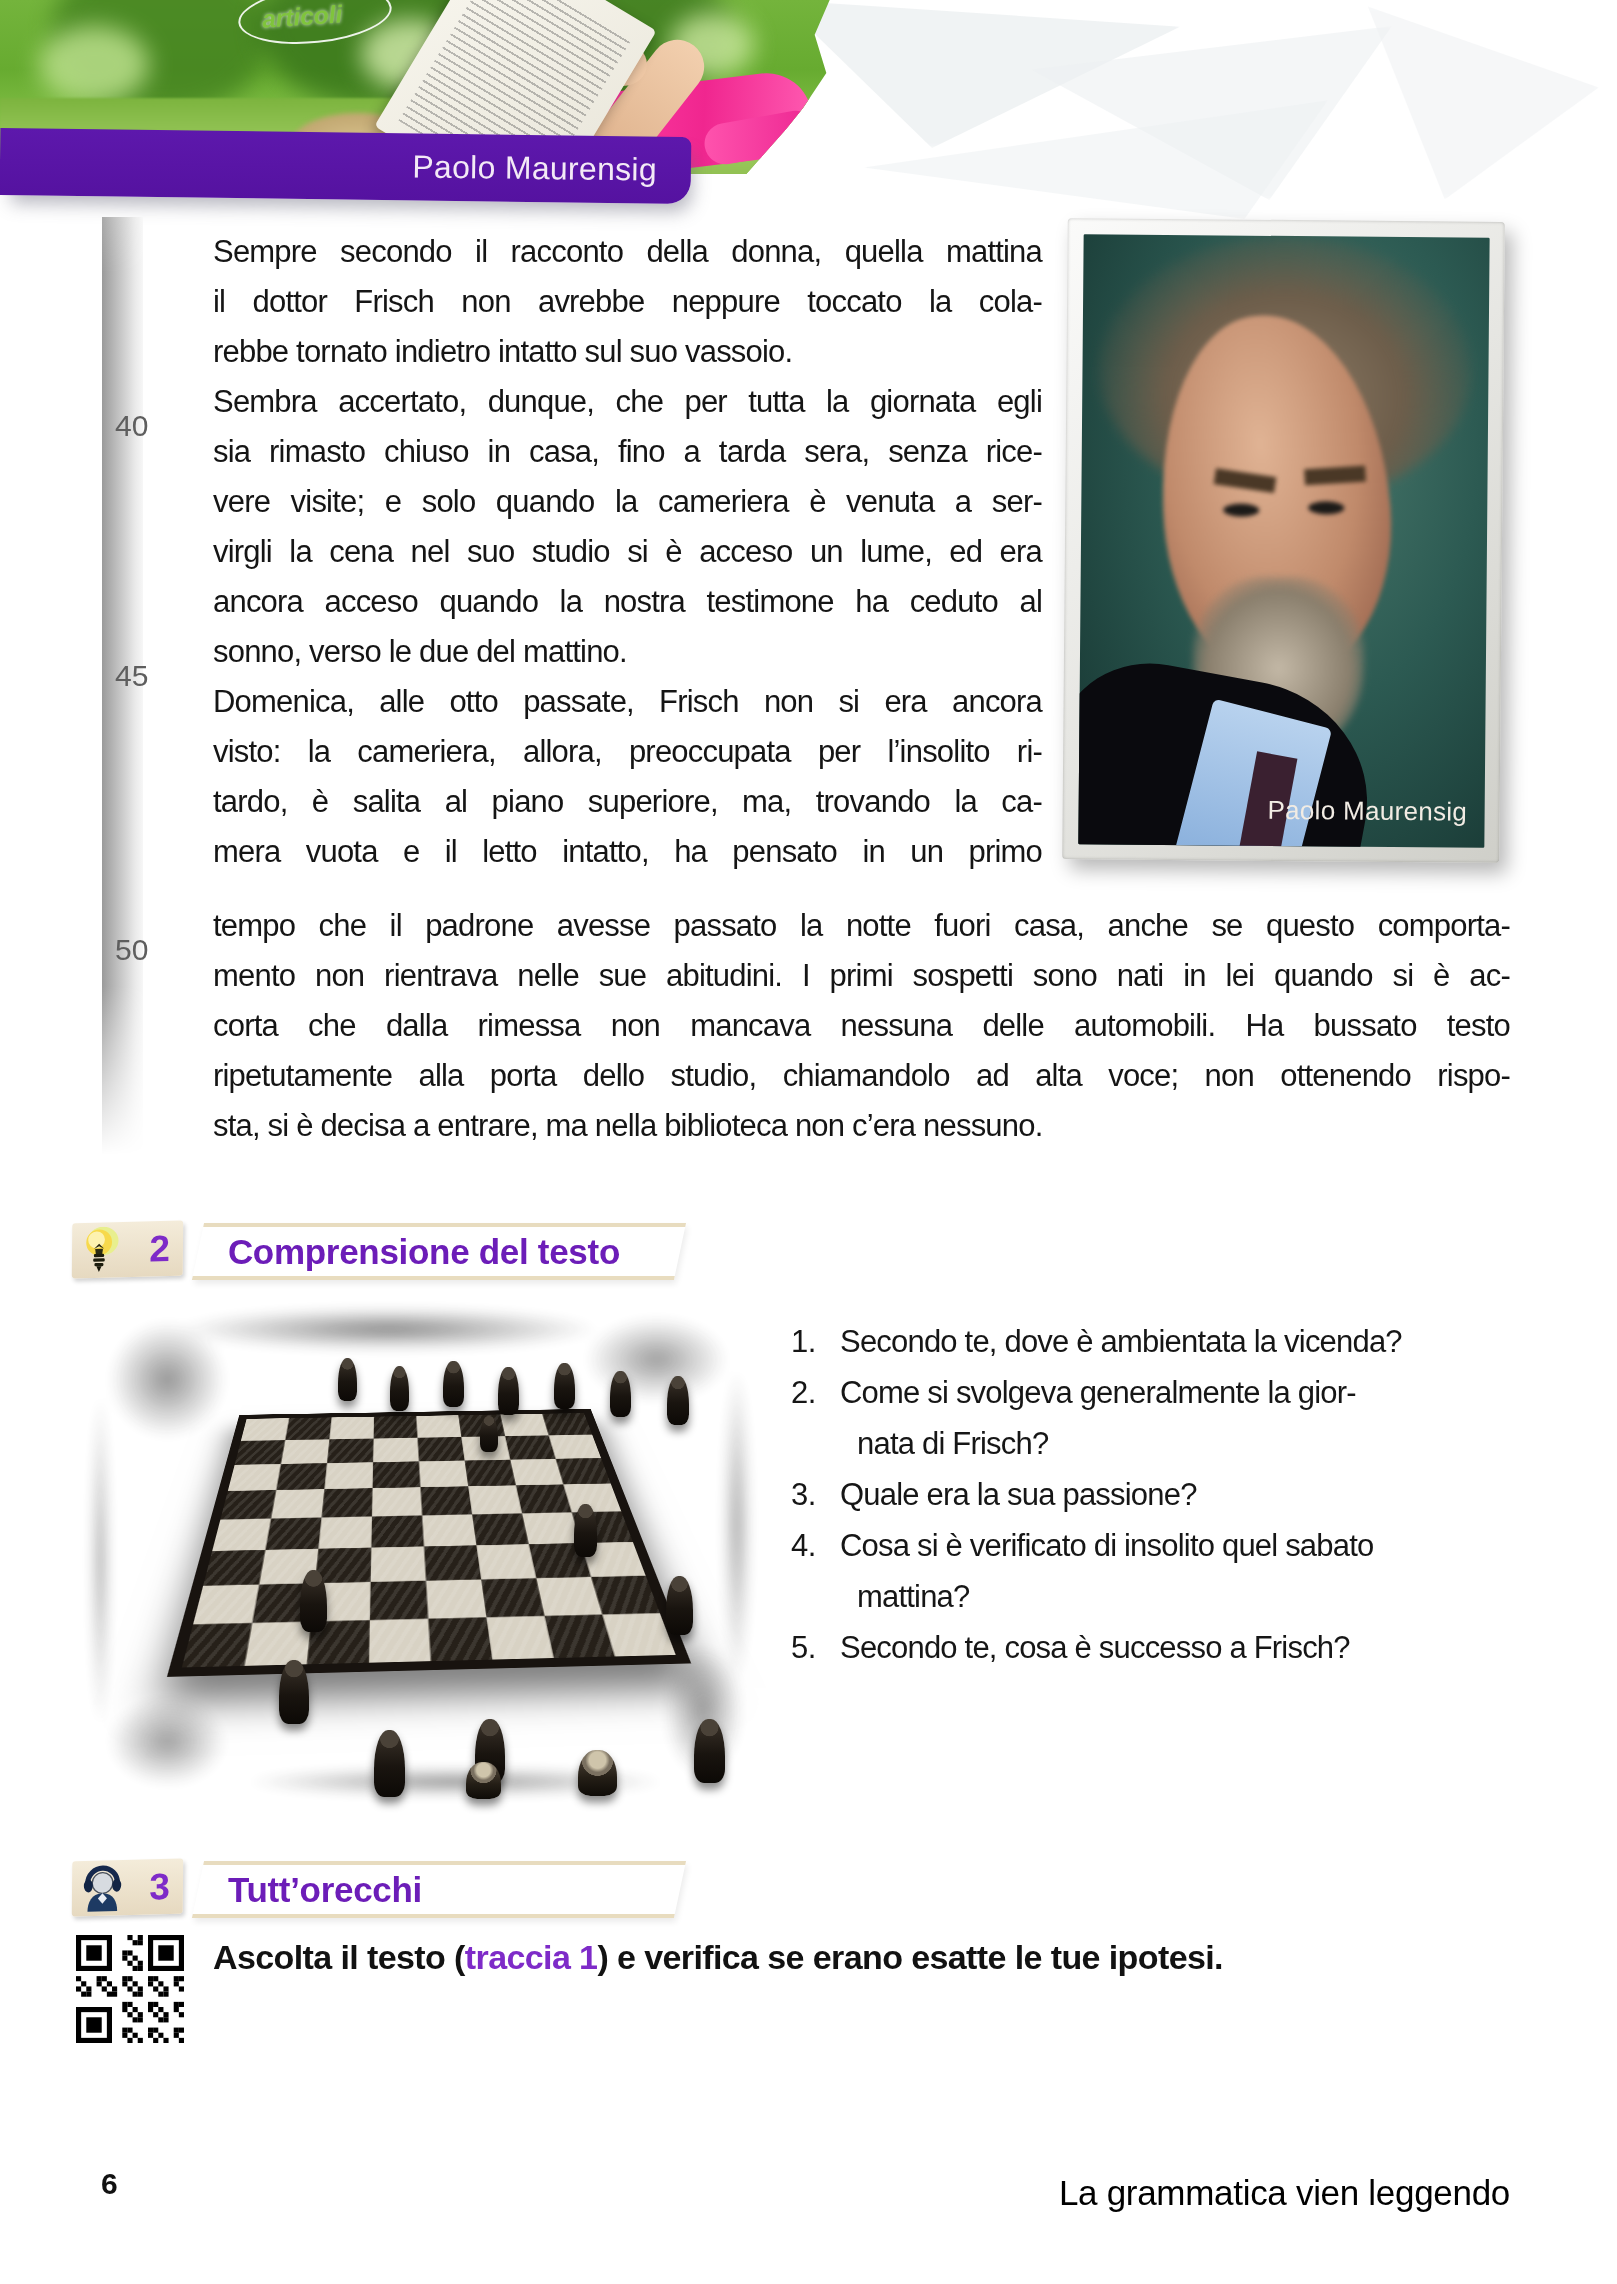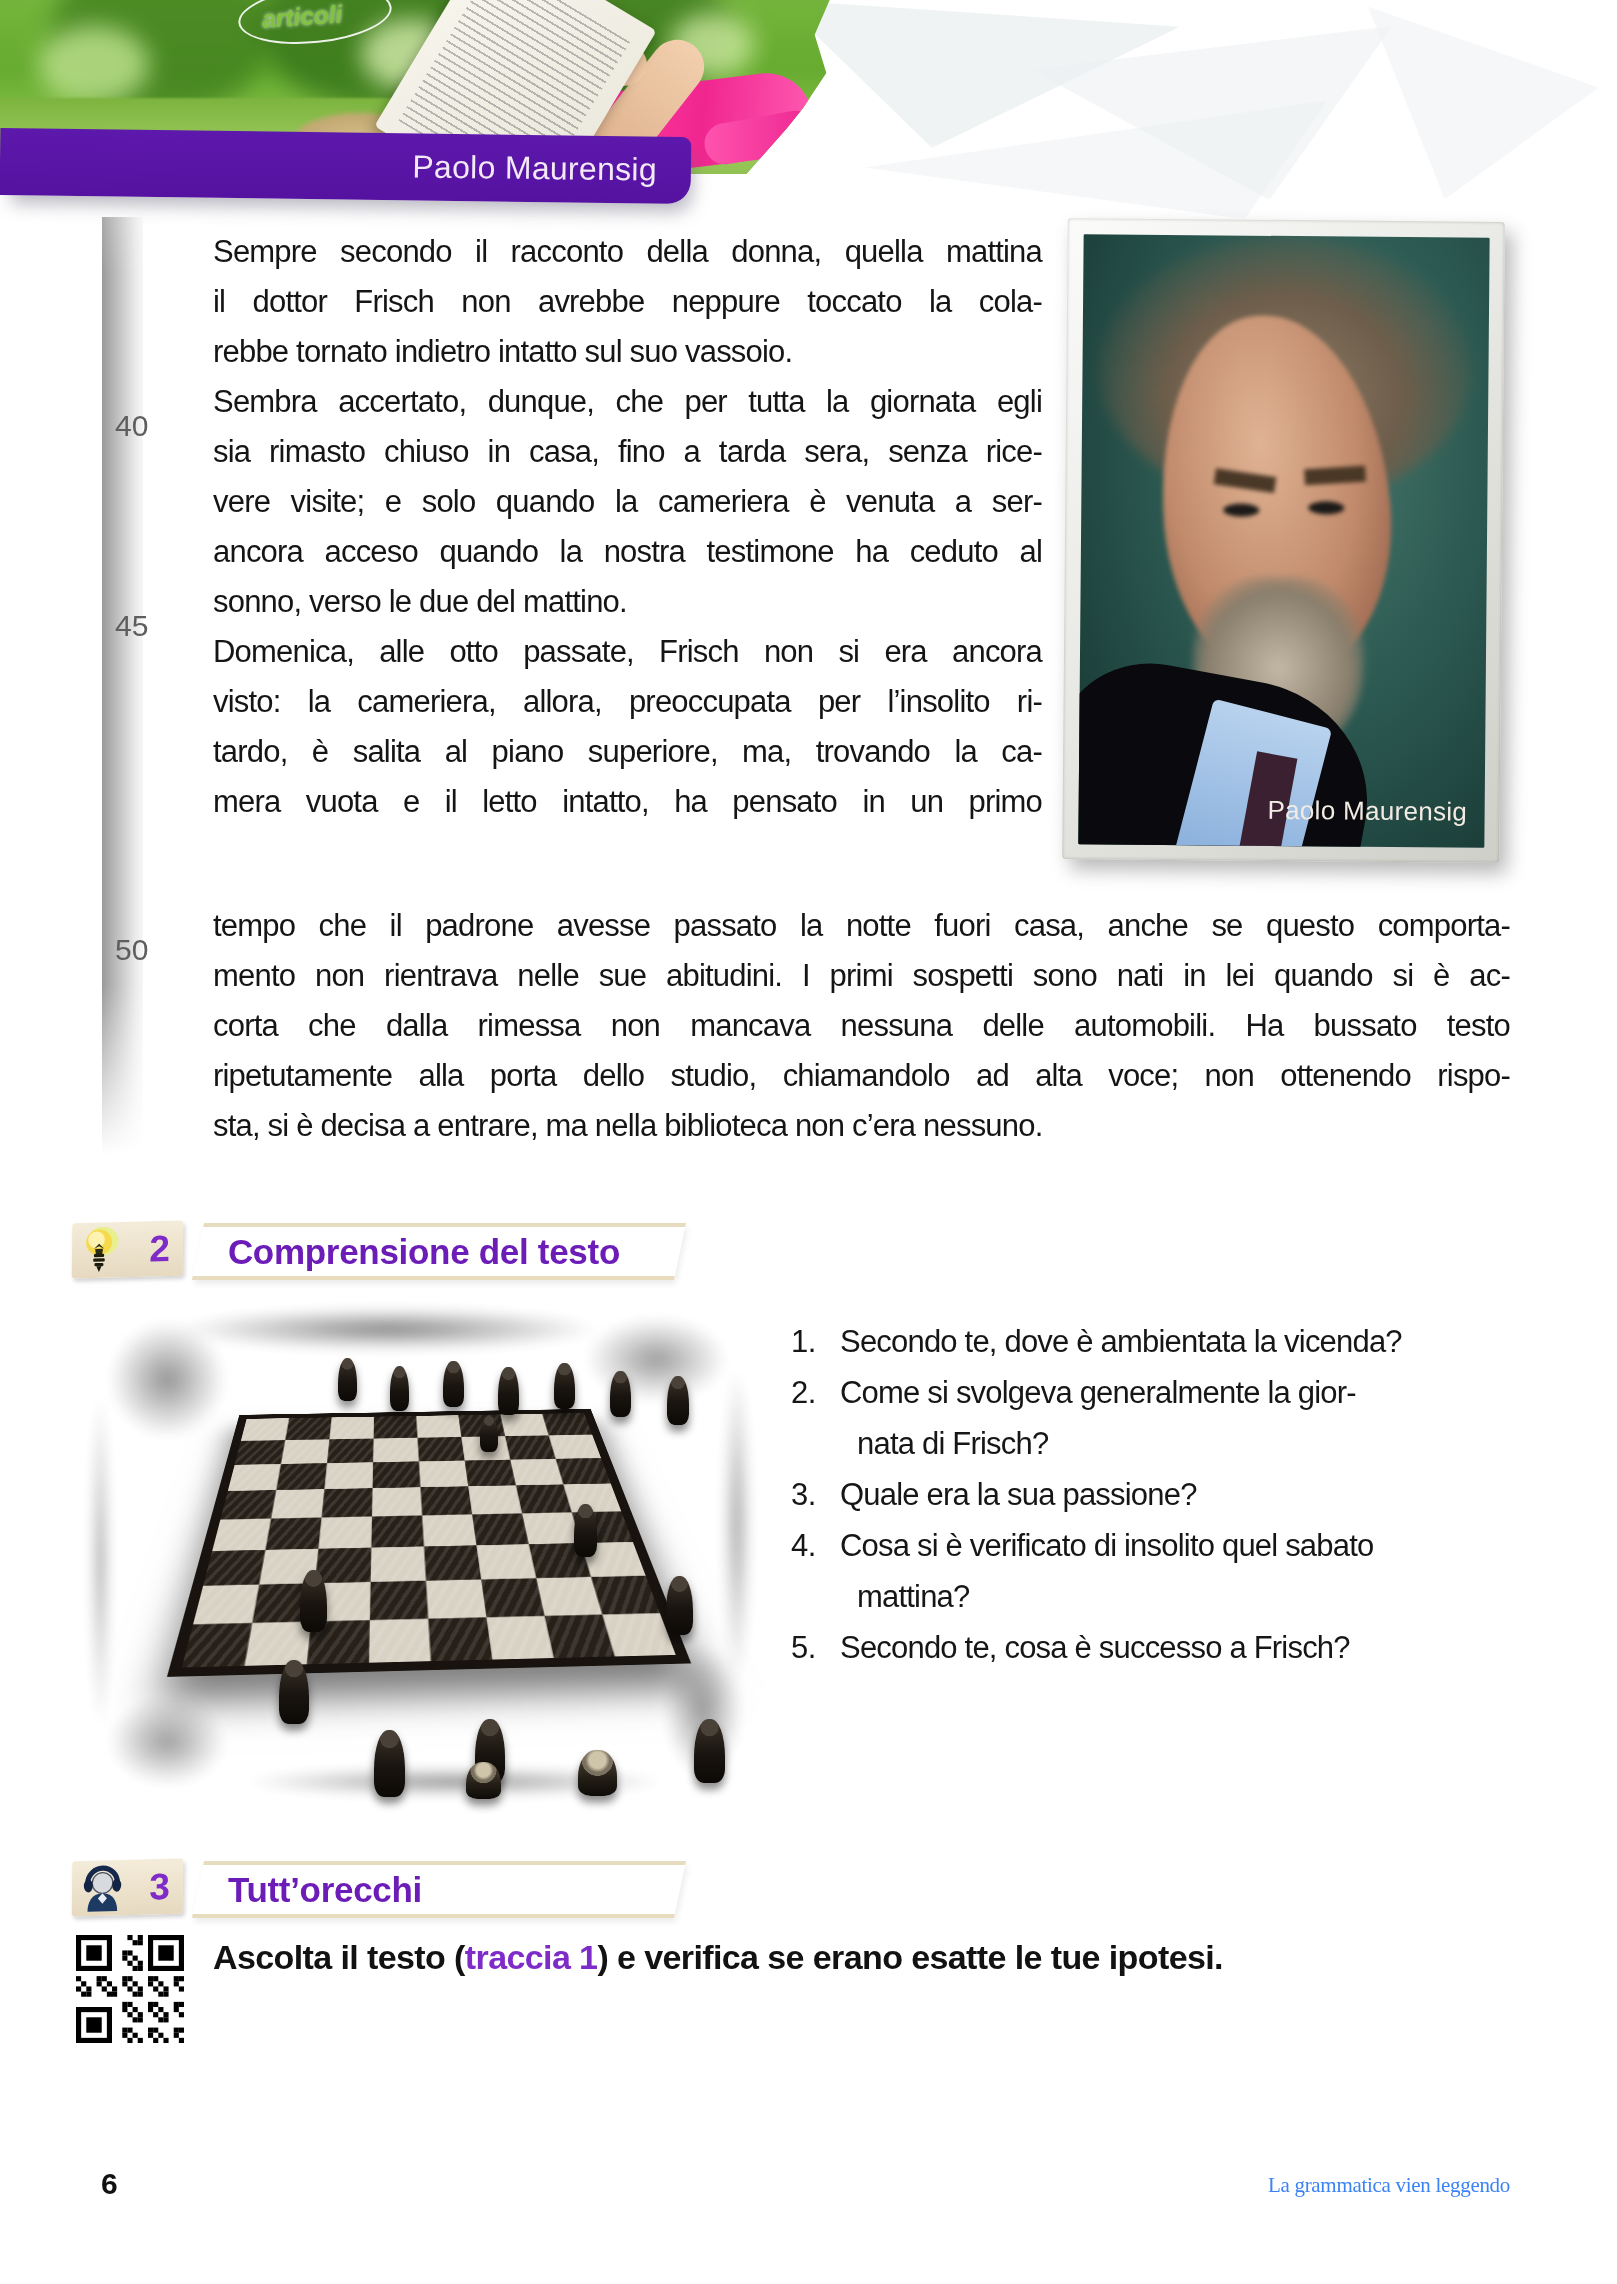--- a/index.html
+++ b/index.html
@@ -139,21 +139,21 @@
   .qtext .cont{padding-left:17px;}
 
   
   .qr{position:absolute;left:76px;top:1935px;width:111px;height:111px;}
   .listen{position:absolute;left:213px;top:1931px;width:1297px;font-size:34px;font-weight:bold;
        letter-spacing:-0.6px;line-height:52px;color:#121212;}
   .listen .accent{color:#7e2bc8;}
 
   
   .pagenum{position:absolute;left:101px;top:2167px;font-size:30px;font-weight:bold;color:#111;}
-  .booktitle{position:absolute;right:108px;top:2173px;font-size:21px;color:#3b82f6;letter-spacing:-0.3px;font-family:Liberation Serif, serif;}
+  .booktitle{position:absolute;right:108px;top:2173px;font-size:35px;color:#000000;letter-spacing:-0.3px;}
 
   .bulb-svg,.listener-svg{display:block;}
 </style>
 </head>
 <body>
 
 <div class="page">
 
   <div class="hero">
     <div class="paper">
@@ -189,20 +189,21 @@
   </div>
 
   <div class="gutter"></div>
   <div class="passage-narrow">
       <div class="pline"><span>Sempre secondo il racconto della donna, quella mattina</span></div>
       <div class="pline"><span>il dottor Frisch non avrebbe neppure toccato la cola-</span></div>
       <div class="pline noj"><span>rebbe tornato indietro intatto sul suo vassoio.</span></div>
       <div class="pline"><span class="lnum">40</span><span>Sembra accertato, dunque, che per tutta la giornata egli</span></div>
       <div class="pline"><span>sia rimasto chiuso in casa, fino a tarda sera, senza rice-</span></div>
       <div class="pline"><span>vere visite; e solo quando la cameriera è venuta a ser-</span></div>
+      <div class="pline"><span>virgli la cena nel suo studio si è acceso un lume, ed era</span></div>
       <div class="pline"><span>ancora acceso quando la nostra testimone ha ceduto al</span></div>
       <div class="pline noj"><span class="lnum">45</span><span>sonno, verso le due del mattino.</span></div>
       <div class="pline"><span>Domenica, alle otto passate, Frisch non si era ancora</span></div>
       <div class="pline"><span>visto: la cameriera, allora, preoccupata per l’insolito ri-</span></div>
       <div class="pline"><span>tardo, è salita al piano superiore, ma, trovando la ca-</span></div>
       <div class="pline"><span>mera vuota e il letto intatto, ha pensato in un primo</span></div>
     </div>
   <div class="passage-wide">
       <div class="pline"><span class="lnum">50</span><span>tempo che il padrone avesse passato la notte fuori casa, anche se questo comporta-</span></div>
       <div class="pline"><span>mento non rientrava nelle sue abitudini. I primi sospetti sono nati in lei quando si è ac-</span></div>

